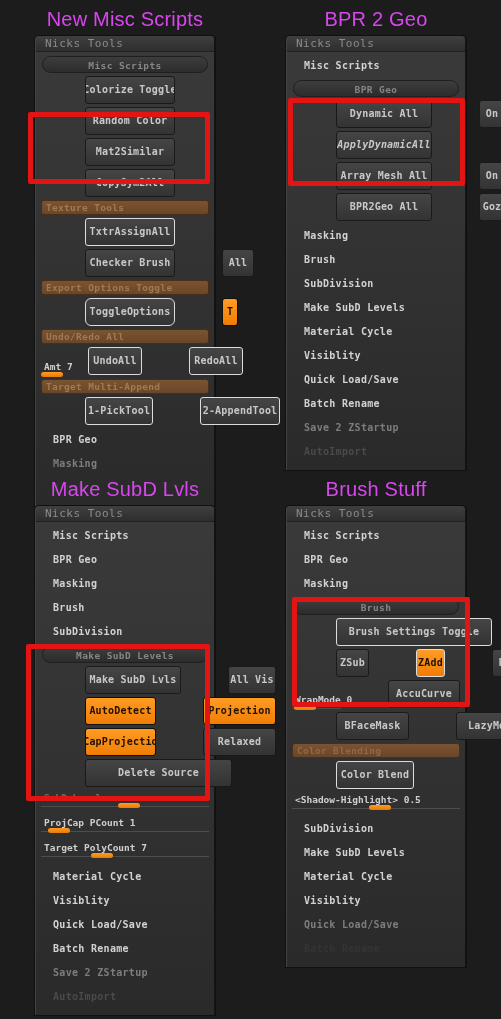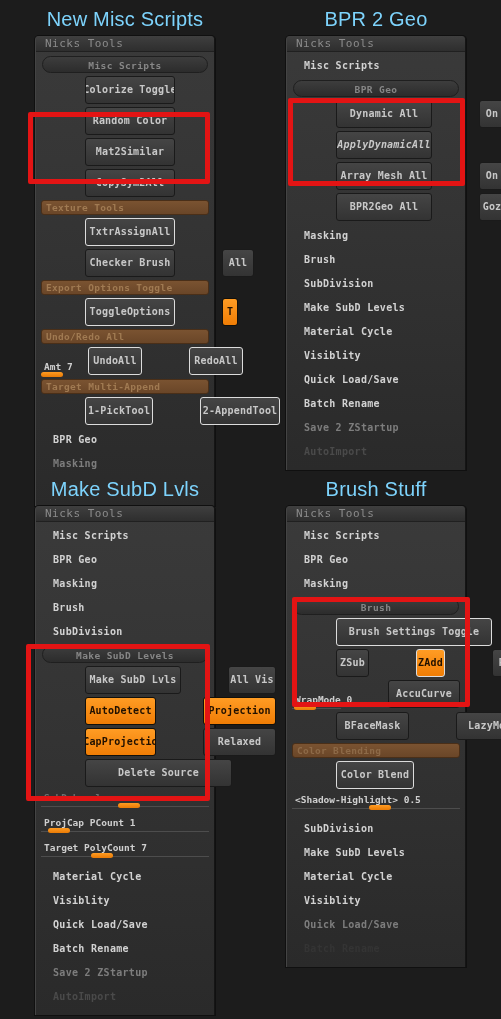--- a/index.html
+++ b/index.html
@@ -13,21 +13,21 @@
 
   
   .quad { position: absolute; width: 250px; height: 470px; }
   #q1 { left: 0;   top: 0; }
   #q2 { left: 251px; top: 0; }
   #q3 { left: 0;   top: 470px; }
   #q4 { left: 251px; top: 470px; }
 
   .quad-title {
     text-align: center;
-    color: #7dd3fc;
+    color: #d946ef;
     font-family: "Liberation Sans", sans-serif;
     font-size: 20px;
     font-weight: 500;
     letter-spacing: 0.2px;
     padding-top: 8px;
     height: 36px;
   }
 
   
   .panel {
@@ -181,21 +181,21 @@
           <div class="cat">Texture Tools</div>
           <div class="row">
             <div class="btn hl" style="flex: 0 0 90px; width: 90px;">TxtrAssignAll</div>
           </div>
           <div class="row">
             <div class="btn" style="flex: 0 0 90px; width: 90px;">Checker Brush</div>
             <div class="btn" style="flex: 0 0 32px; width: 32px;">All</div>
           </div>
           <div class="cat">Export Options Toggle</div>
           <div class="row">
-            <div class="btn hl" style="flex: 0 0 90px; width: 90px;">ToggleOptions</div>
+            <div class="btn hl" style="flex: 0 0 90px; width: 90px; border-radius: 6px;">ToggleOptions</div>
             <div class="btn on sq">T</div>
             <div class="btn on sq">M</div>
             <div class="btn on sq">G</div>
           </div>
           <div class="cat">Undo/Redo All</div>
           <div class="slider-inline">
             <div class="slider">
               <span class="lbl">Amt 7</span>
               <span class="knob" style="left: 4%;"></span>
             </div>

